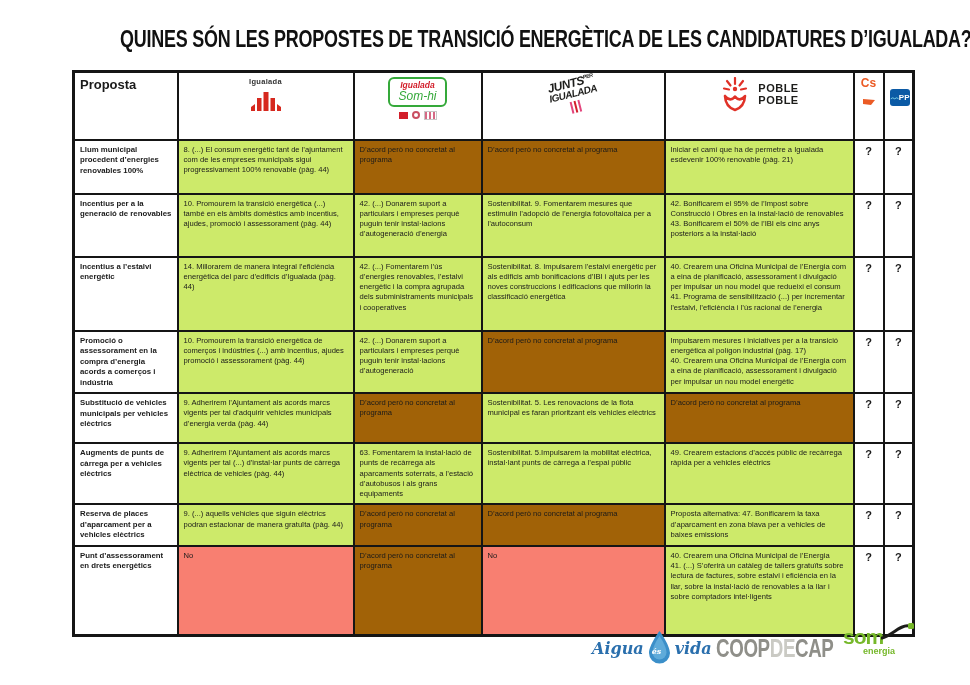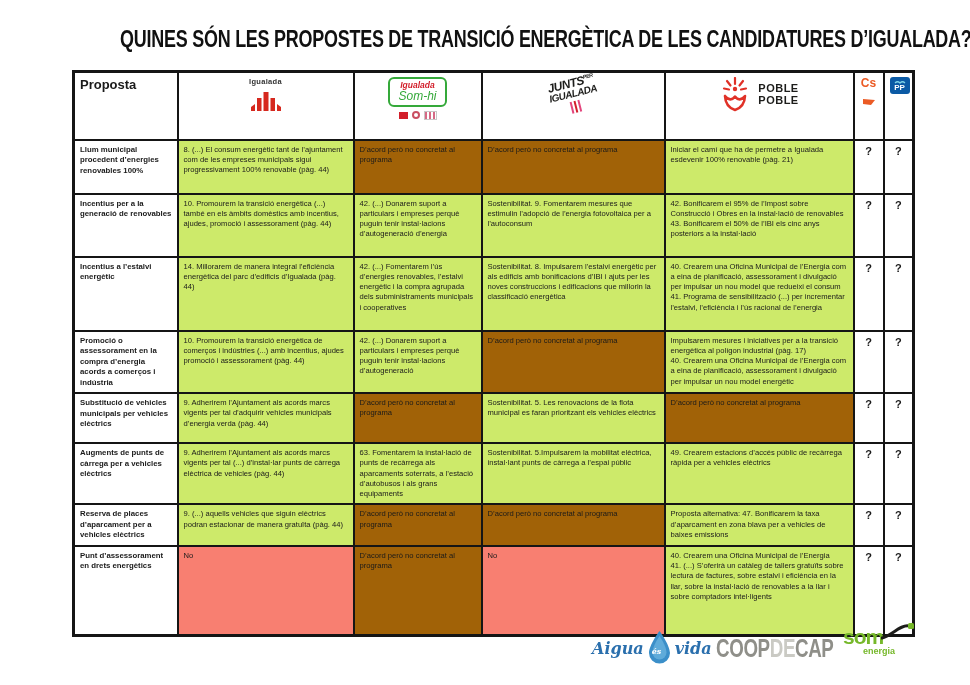--- a/index.html
+++ b/index.html
@@ -40,21 +40,21 @@
   .junts-l2{font-size:10px;font-weight:bold;font-style:italic;color:#1d1d1b;letter-spacing:-0.5px;line-height:1;}
   .junts-stripes{margin-top:2px;height:12px;display:flex;gap:2px;justify-content:center;}
   .junts-stripes i{display:block;width:2px;height:12px;background:#e3447c;}
   .junts-stripes i:nth-child(2){background:#d21f2b;}
 
   .pa{display:flex;align-items:center;justify-content:center;gap:7px;}
   .pa-text{text-align:left;font-weight:bold;color:#1d1d1b;font-size:11px;line-height:1.05;letter-spacing:0.5px;}
 
   .cs-logo{display:flex;flex-direction:column;align-items:center;gap:9px;}
   .cs-t{font-size:12px;font-weight:bold;color:#eb5b25;line-height:1;}
-  .pp-logo{width:20px;height:17px;background:#0b5aa5;border-radius:3px;margin:0 auto;display:flex;flex-direction:column;align-items:center;justify-content:center;}
+  .pp-logo{width:20px;height:17px;background:#0b5aa5;border-radius:3px;margin:12px auto;display:flex;flex-direction:row;align-items:center;justify-content:center;}
   .pp-t{font-size:8px;font-weight:bold;color:#fff;line-height:1;}
 
   
   .footer{position:absolute;left:0;top:618px;width:970px;height:67px;}
   .aev{position:absolute;left:592px;top:12px;display:flex;align-items:center;color:#2a6fad;font-family:"DejaVu Serif",serif;font-style:italic;font-weight:bold;font-size:16px;}
   .aev-drop{position:relative;width:27px;height:36px;margin:0 2px;}
   .aev-es{position:absolute;left:6px;top:16px;color:#fff;font-size:8px;font-style:italic;}
   .coop{position:absolute;left:716px;top:16px;white-space:nowrap;font-weight:bold;font-size:25px;letter-spacing:-0.5px;transform:scaleX(0.75);transform-origin:left;}
   .coop-dark{color:#8f8f89;}
   .coop-light{color:#cacac4;}

